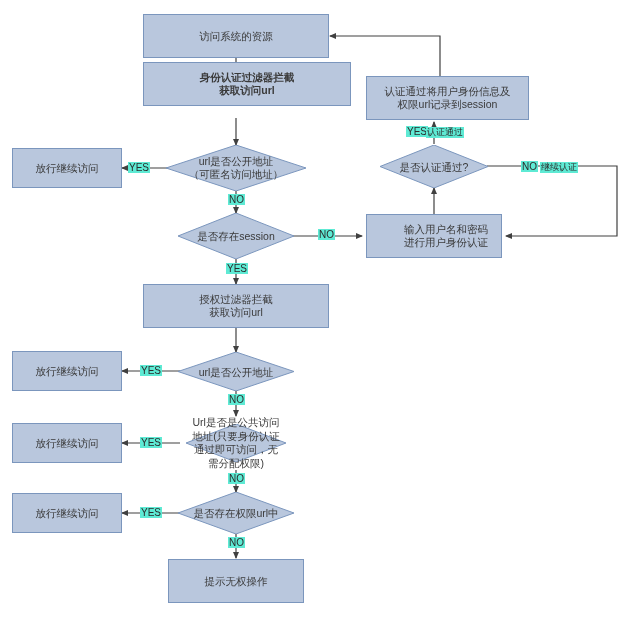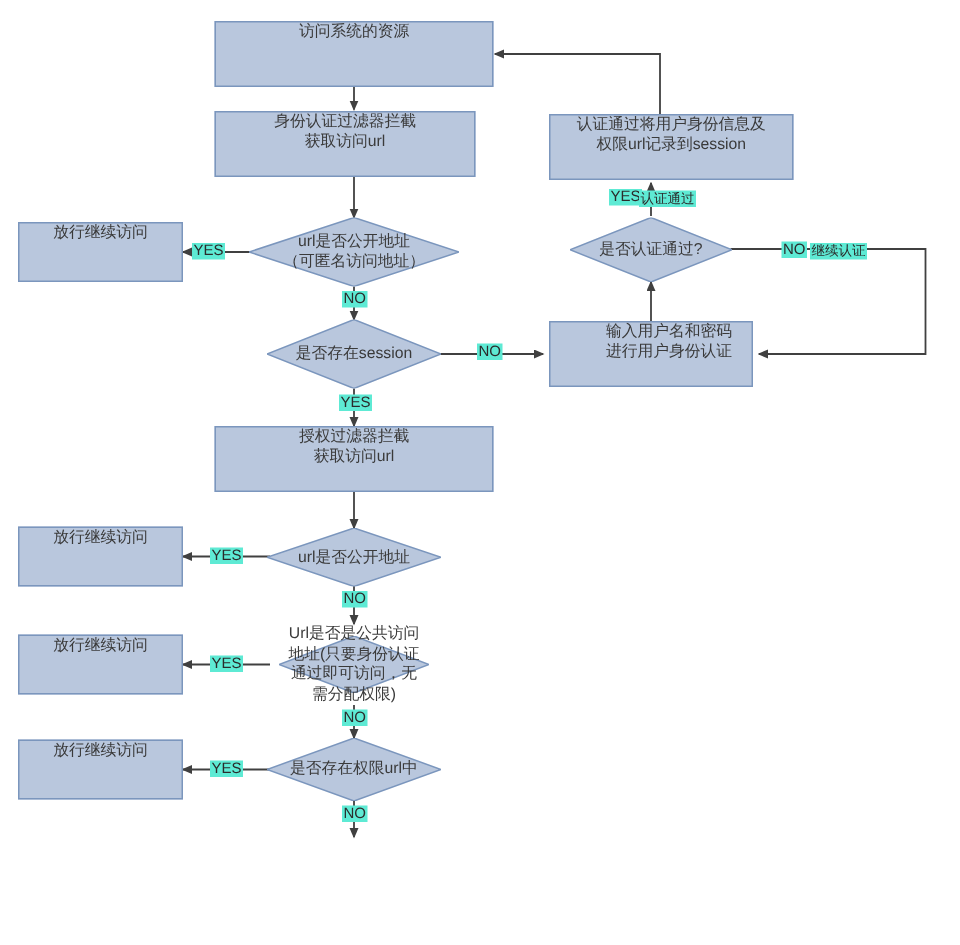--- a/index.html
+++ b/index.html
@@ -22,20 +22,21 @@
     left: 0;
     top: 0;
     width: 640px;
     height: 630px;
     pointer-events: none;
   }
   .node {
     position: absolute;
     box-sizing: border-box;
     display: flex;
+    align-items: center;
     justify-content: center;
     text-align: center;
     color: #3a3a3a;
     font-size: 10.5px;
     line-height: 13px;
     letter-spacing: 0px;
   }
   .proc {
     background: #b9c7dd;
     border: 1px solid #7b96bd;
@@ -134,21 +135,21 @@
       <path d="M180,513 L122,513" marker-end="url(#ah)"></path>
 
       <path d="M236,534 L236,558" marker-end="url(#ah)"></path>
     </g>
   </svg>
 
   <div class="node proc" style="left:143px; top:14px; width:186px; height:44px;">
     <span class="txt">访问系统的资源</span>
   </div>
 
-  <div class="node proc" style="left:143px; top:74px; width:174px; height:44px;">
+  <div class="node proc" style="left:143px; top:62px; width:208px; height:44px;font-weight:bold;">
     <span class="txt">身份认证过滤器拦截
 获取访问url</span>
   </div>
 
   <div class="node proc" style="left:366px; top:76px; width:163px; height:44px;">
     <span class="txt">认证通过将用户身份信息及
 权限url记录到session</span>
   </div>
 
   <div class="node proc" style="left:12px; top:148px; width:110px; height:40px;">
@@ -170,20 +171,23 @@
   </div>
 
   <div class="node proc" style="left:12px; top:423px; width:110px; height:40px;">
     <span class="txt">放行继续访问</span>
   </div>
 
   <div class="node proc" style="left:12px; top:493px; width:110px; height:40px;">
     <span class="txt">放行继续访问</span>
   </div>
 
+  <div class="node proc" style="left:168px; top:559px; width:136px; height:44px;">
+    <span class="txt">提示无权操作</span>
+  </div>
 
   <div class="dia-wrap" style="left:166px; top:145px; width:140px; height:46px;">
     <svg class="dia-shape" viewBox="0 0 140 46" preserveAspectRatio="none">
       <polygon points="70,0 140,23 70,46 0,23" fill="#b9c7dd" stroke="#7b96bd" stroke-width="1"></polygon>
     </svg>
     <div class="dia-text">url是否公开地址
 （可匿名访问地址）</div>
   </div>
 
   <div class="dia-wrap" style="left:178px; top:213px; width:116px; height:46px;">

